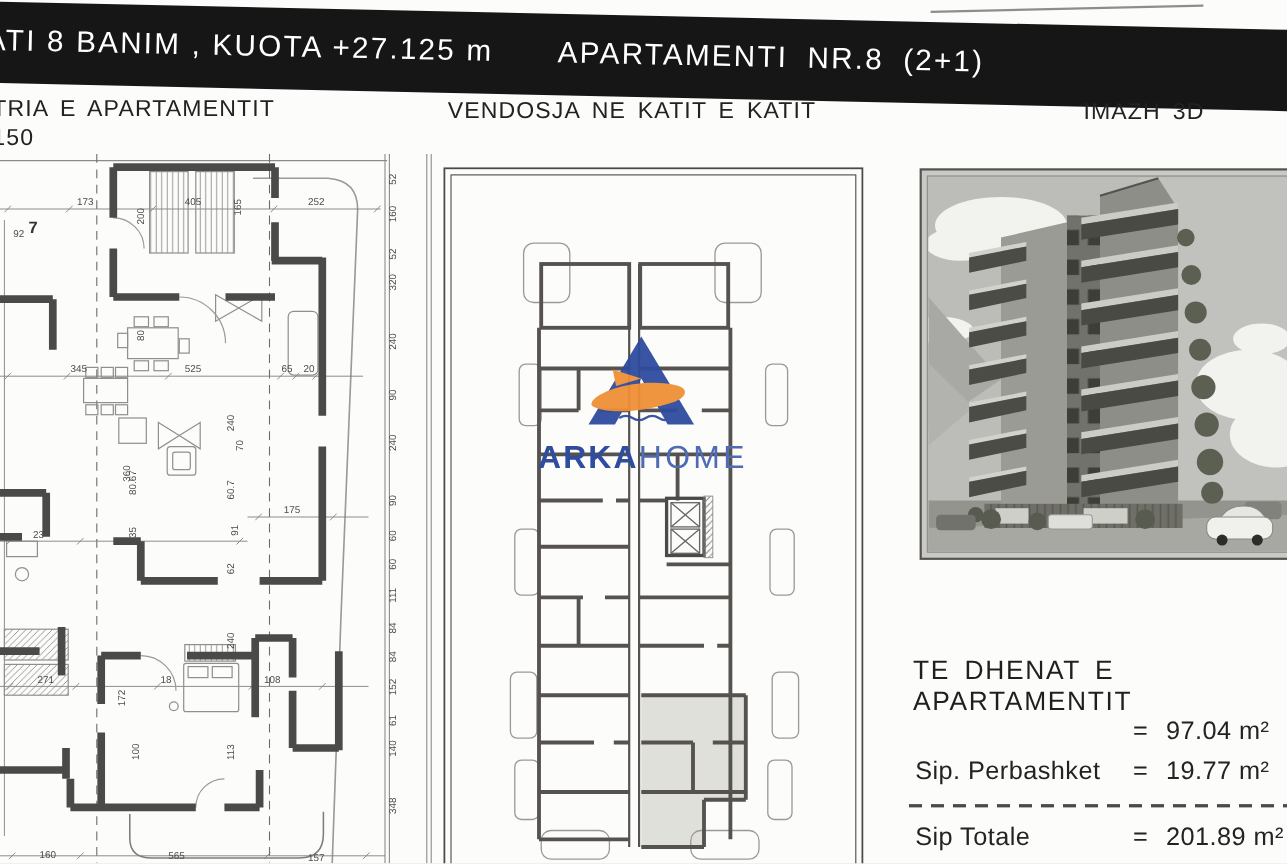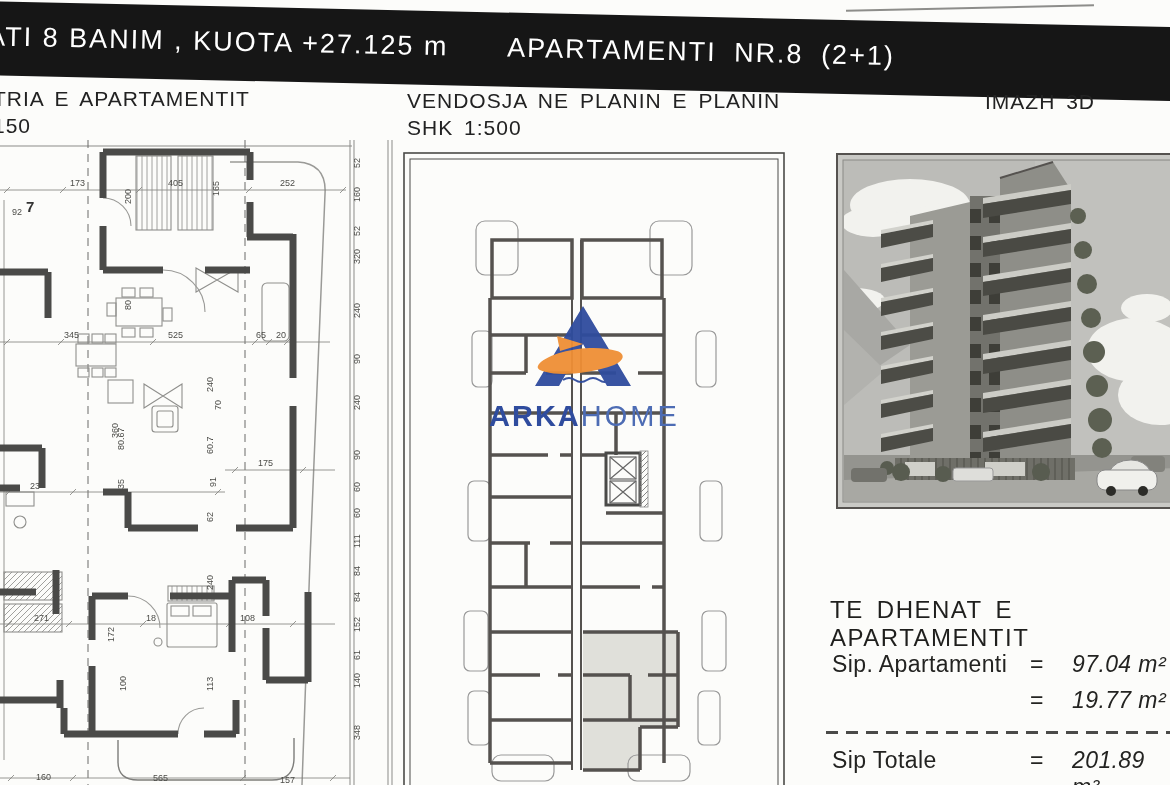--- a/index.html
+++ b/index.html
@@ -30,43 +30,42 @@
   
   #logomark{left:533px;top:304px;overflow:visible;}
   #logotext{position:absolute;left:489px;top:400px;white-space:nowrap;text-align:center;}
   #logotext .w1{font-size:29px;font-weight:800;letter-spacing:2px;}
   #logotext .w2{font-size:29px;font-weight:400;letter-spacing:3px;}
   
   #d-title{position:absolute;left:830px;top:596px;font-size:24px;letter-spacing:1.5px;word-spacing:5px;color:#1f1f1d;}
   .drow{position:absolute;left:832px;width:345px;height:28px;font-size:23px;color:#232321;letter-spacing:.4px;}
   .drow .lbl{position:absolute;left:0;}
   .drow .eq{position:absolute;left:198px;}
-  .drow .val{position:absolute;left:240px;font-style:italic;}
+  .drow .val{position:absolute;left:228px;}
   #drow-0{top:651px;} #drow-1{top:687px;} #drow-total{top:747px;}
   #divider{position:absolute;left:826px;top:731px;width:344px;height:3px;
            background:repeating-linear-gradient(90deg,#4a4a48 0 12px,transparent 12px 20px);}
 </style>
 </head>
 <body>
 
 <div id="page">
 
   <div id="topbar">
     <span id="bar-left" class="bartext">ATI 8 BANIM , KUOTA +27.125 m</span>
     <span id="bar-right" class="bartext">APARTAMENTI NR.8 (2+1)</span>
   </div>
   <div id="scanline"></div>
 
   <div id="t-left" class="sec-title">
     <div>TRIA E APARTAMENTIT</div>
     <div>150</div>
   </div>
   <div id="t-mid" class="sec-title">
-    <div>VENDOSJA NE PLANIN E PLANIN</div>
-    <div>SHK 1:500</div>
+    <div>VENDOSJA NE KATIT E KATIT</div>
   </div>
   <div id="t-right" class="sec-title">IMAZH 3D</div>
 
   <svg id="leftplan" width="396" height="645" viewBox="0 0 396 645">
     <defs>
       <pattern id="hatchV" width="5" height="8" patternUnits="userSpaceOnUse">
         <path d="M2,0 V8" stroke="#8a8a86" stroke-width="0.8"></path>
       </pattern>
       <pattern id="hatchD" width="6" height="6" patternUnits="userSpaceOnUse">
         <path d="M0,6 L6,0" stroke="#8a8a86" stroke-width="0.8"></path>
@@ -394,25 +393,25 @@
           <circle cx="276" cy="341" r="5" fill="#2c2c28"></circle>
             <circle cx="308" cy="341" r="5" fill="#2c2c28"></circle>
         </g>
       </g>
     </g>
   </svg>
 
   <div id="d-title">TE DHENAT E APARTAMENTIT</div>
 
   <div id="drow-0" class="drow">
-    <span class="lbl">Sip. Apartamenti</span>
     <span class="eq">=</span>
     <span class="val">97.04 m²</span>
   </div>
   <div id="drow-1" class="drow">
+    <span class="lbl">Sip. Perbashket</span>
     <span class="eq">=</span>
     <span class="val">19.77 m²</span>
   </div>
   <div id="divider"></div>
   <div id="drow-total" class="drow">
     <span class="lbl">Sip Totale</span>
     <span class="eq">=</span>
     <span class="val">201.89 m²</span>
   </div>
 

